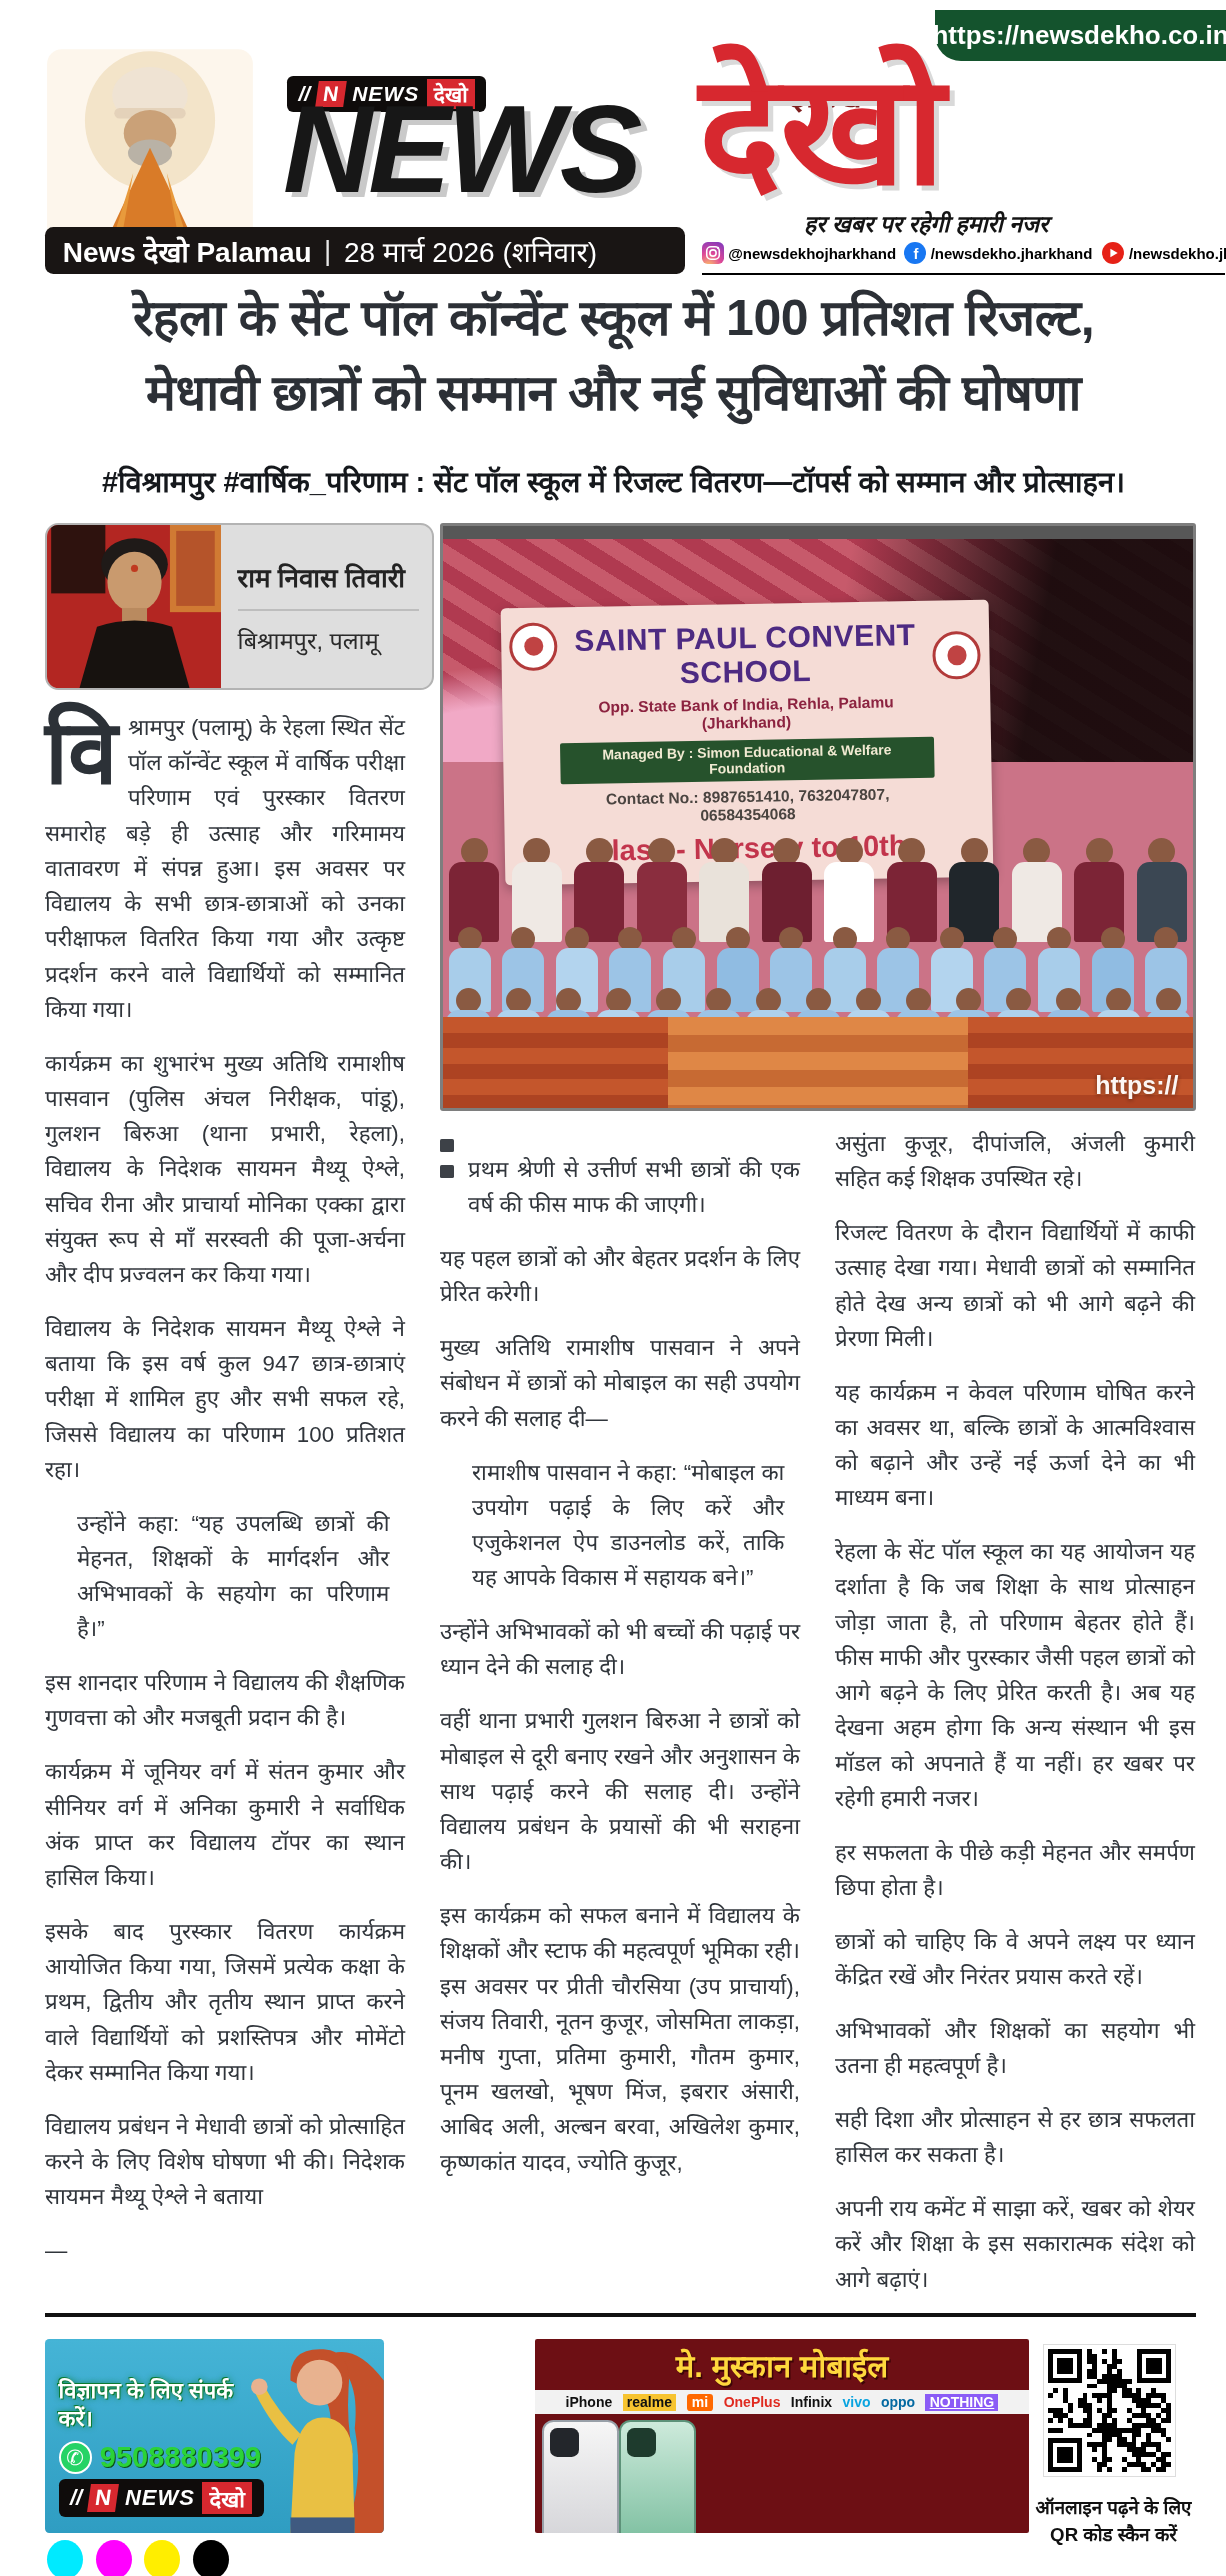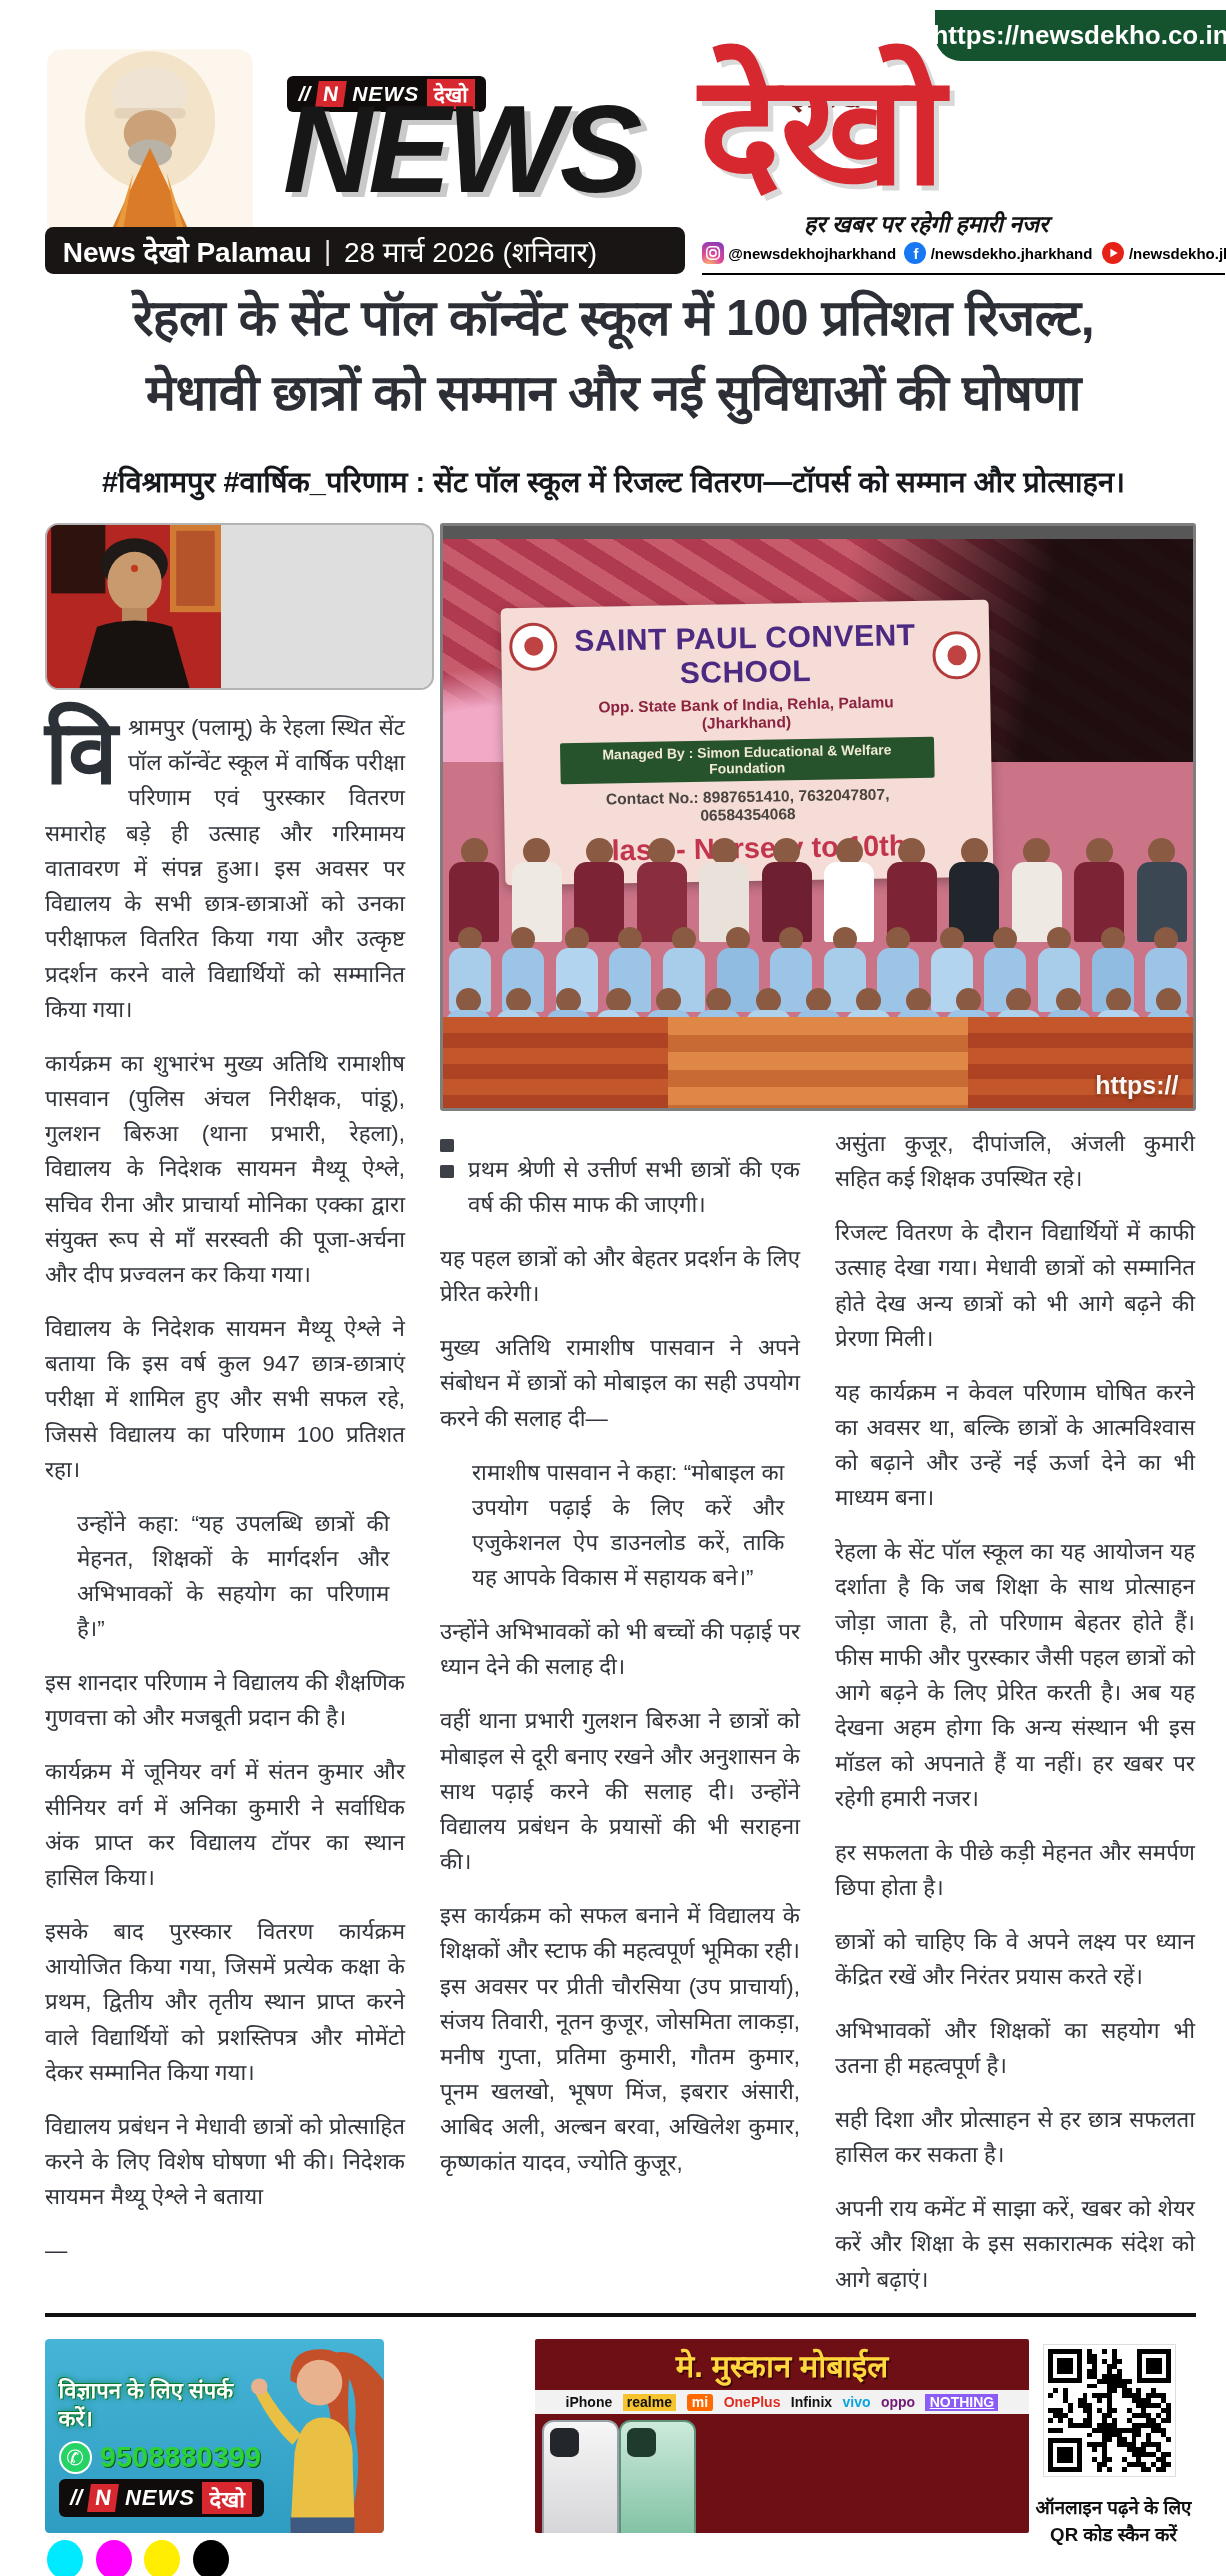--- a/index.html
+++ b/index.html
@@ -155,21 +155,21 @@
   }
   .adm-title{ text-align:center; font-size:31px; font-weight:900; color:#ffd83d; padding-top:5.2px; text-shadow:1.6px 1.6px 0 #3c0406; }
   .adm-brands{
     margin-top:4.2px; background:#f2f2f2; height:24px; display:flex; justify-content:center;
     gap:10.4px; align-items:center; font-size:14px; font-weight:800;
   }
   .adm-brands span{ white-space:nowrap; }
   .b0{ color:#111; } .b1{ background:#f7c430; color:#111; padding:0.5px 4.2px; }
   .b2{ background:#ff6900; color:#fff; padding:0.5px 5.2px; border-radius:3.1px; }
   .b3{ color:#e02b20; } .b4{ color:#111; } .b5{ color:#0aa4e0; }
-  .b6{ color:#701a75; } .b7{ background:#8b5cf6; color:#fff; padding:0.5px 4.2px;text-decoration:underline; }
+  .b6{ color:#0369a1; } .b7{ background:#8b5cf6; color:#fff; padding:0.5px 4.2px;text-decoration:underline; }
   .adm-mid{ display:flex; align-items:center; padding:5.2px 7.3px 0; }
   .phone{ width:77px; height:124px; border-radius:11.4px; position:relative; flex:0 0 77px; }
   .phone-l{ background:linear-gradient(#f6f6f6,#d4d4d8); border:2.1px solid #98a0a8; }
   .phone-l::before{ content:""; position:absolute; top:6.2px; left:6.2px; width:29px; height:29px; background:#23262b; border-radius:7.3px; }
   .phone-r{ background:linear-gradient(#cdeadb,#7dbfa0); border:2.1px solid #5d9279; }
   .phone-r::before{ content:""; position:absolute; top:6.2px; left:6.2px; width:29px; height:29px; background:#1e3b2d; border-radius:7.3px; }
   .adm-panel{
     flex:1; margin:0 7.3px; border-radius:4.2px; text-align:center; color:#fff;
     background:linear-gradient(120deg,#0c1a72,#2443c4 55%,#0c1a72); padding:4.2px 5.2px 5.2px;
   }
@@ -272,20 +272,25 @@
       <rect width="167" height="161" fill="#b32622"></rect>
       <rect x="4" y="0" width="52" height="66" fill="#2e120e"></rect>
       <rect x="118" y="0" width="49" height="84" fill="#d07a33"></rect>
       <rect x="124" y="6" width="37" height="72" fill="#b5542a"></rect>
       <ellipse cx="84" cy="38" rx="32" ry="25" fill="#1f1a18"></ellipse>
       <ellipse cx="84" cy="55" rx="26" ry="29" fill="#c99a6e"></ellipse>
       <circle cx="84" cy="42" r="3.4" fill="#c03a20"></circle>
       <rect x="72" y="80" width="24" height="16" fill="#b98a5f"></rect>
       <path d="M30 161 L48 98 Q84 86 120 98 L138 161 Z" fill="#17120f"></path>
     </svg>
+  </div>
+  <div class="reporter-info">
+    <div class="rep-name">राम निवास तिवारी</div>
+    <div class="rep-div"></div>
+    <div class="rep-loc">बिश्रामपुर, पलामू</div>
   </div>
 </div>
 
 <div class="photo-fig">
   <div class="photo-edge"></div>
   <div class="tent"></div>
   <div class="banner">
     <div class="bn-logo bn-left"></div>
     <div class="bn-logo bn-right"></div>
     <div class="bn-title">SAINT PAUL CONVENT SCHOOL</div>

